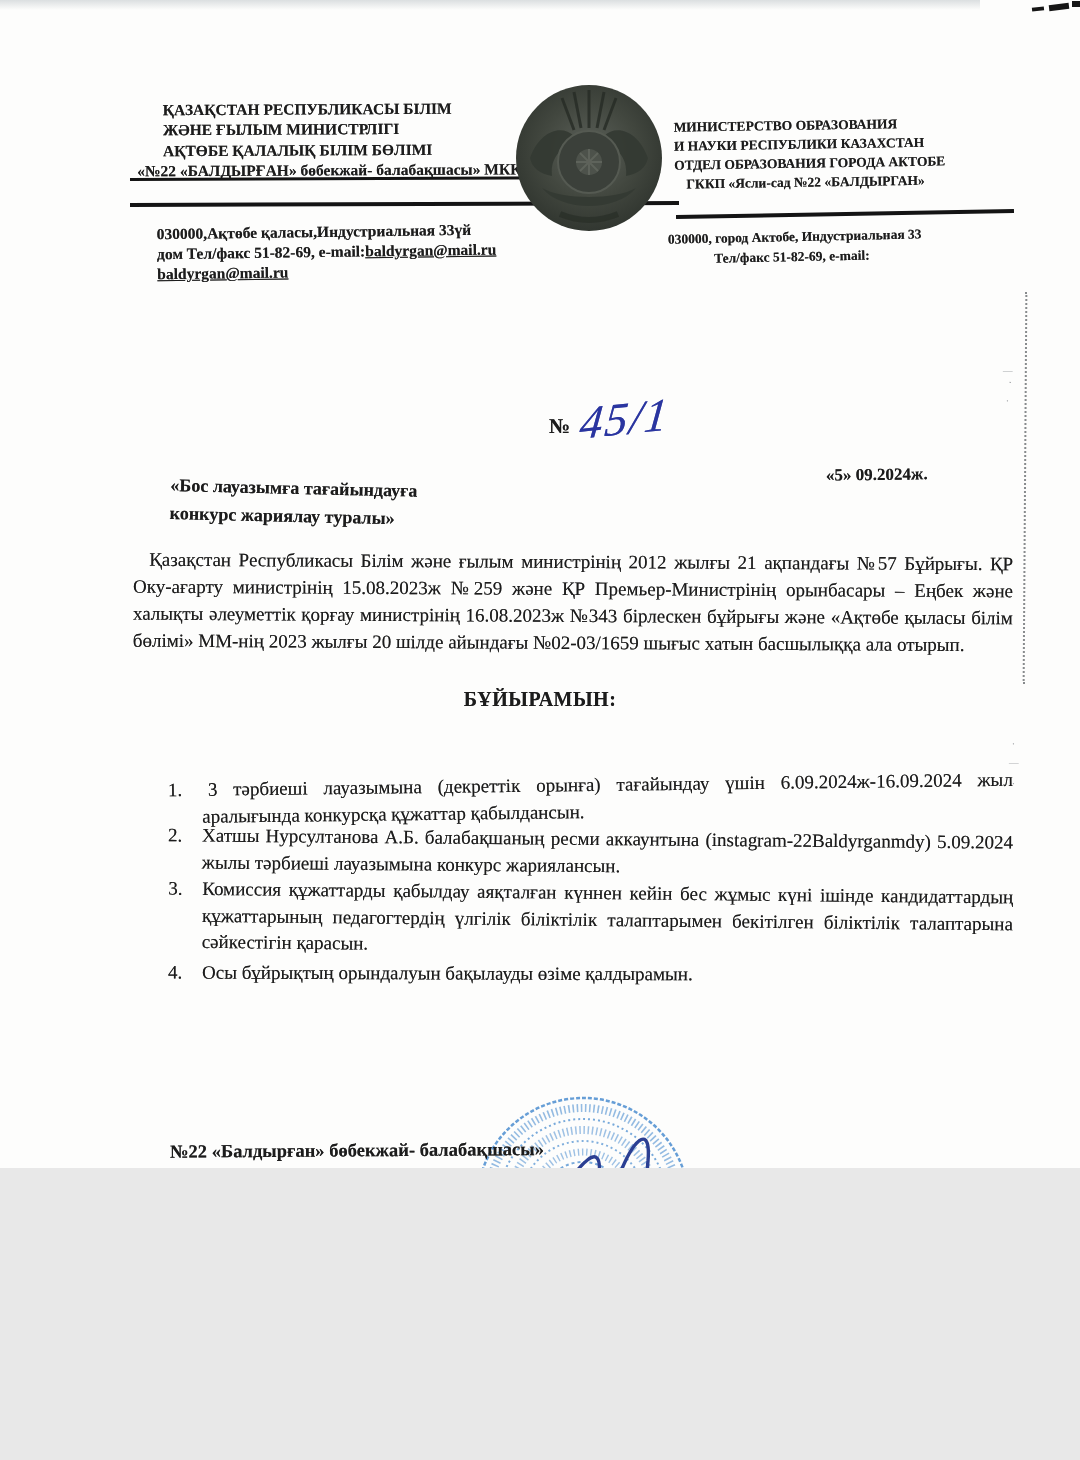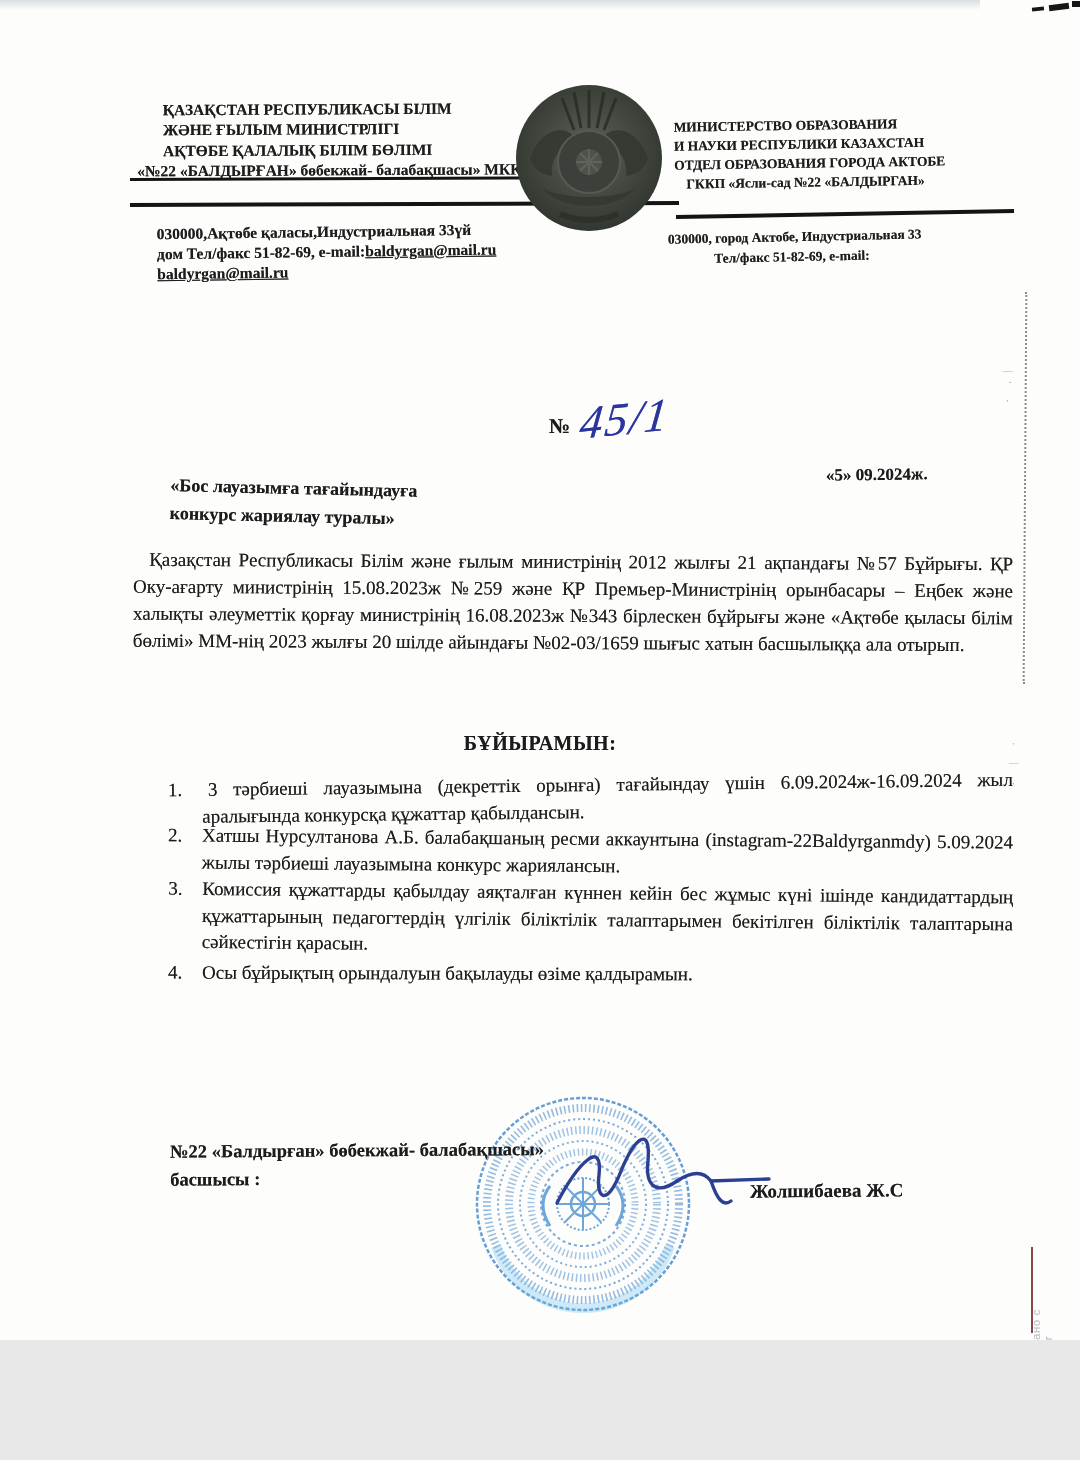--- a/index.html
+++ b/index.html
@@ -1,17 +1,17 @@
 <!DOCTYPE html>
 <html><head>
 <meta charset="utf-8">
 <style>
   html,body{margin:0;padding:0;background:#e8e8e8;}
   .page{
-    position:relative; width:1080px; height:1340px; margin:0 auto;
+    position:relative; width:1080px; height:1168px; margin:0 auto;
     background:#fdfdfc; overflow:hidden;
     font-family:"Liberation Serif", serif; color:#1c1c1c;
   }
   .abs{position:absolute;}
   .scan-ink{ text-shadow:0 0 .5px rgba(10,10,10,.6); }
 
   
   .hdr-left{ left:137px; top:99px; width:525px; font-size:15.5px; line-height:1.32;
              font-weight:bold; transform:rotate(-.3deg); }
   .hdr-left .ind{ padding-left:26px; }
@@ -33,21 +33,21 @@
   .no-hand{ left:580px; top:392px; font-size:46px; color:#2a35a0; font-style:italic;
             letter-spacing:2px; transform:rotate(-6deg) skewX(-12deg);
             text-shadow:0 0 .6px rgba(42,53,160,.7); }
   .doc-date{ left:826px; top:465px; font-size:17px; font-weight:bold; transform:rotate(-.8deg); }
   .subject{ left:170px; top:477px; width:430px; font-size:18px; font-weight:bold;
             line-height:1.55; transform:rotate(1.3deg); }
 
   
   .body-par{ left:133px; top:549px; width:880px; font-size:19px; line-height:1.42;
              text-align:justify; text-indent:16px; transform:rotate(.3deg); }
-  .res-head{ left:0; right:0; top:732px; text-align:center; font-size:20px;
+  .res-head{ left:0; right:0; top:688px; text-align:center; font-size:20px;
              font-weight:bold; letter-spacing:.5px; }
   .order-list{ left:168px; top:772px; width:845px; font-size:19px; line-height:1.4; }
   .order-item{ display:flex; margin-bottom:1px; }
   .oi-num{ width:34px; flex:none; }
   .oi-text{ flex:1; text-align:justify; }
   .rot-a{ transform:rotate(-.7deg);} .rot-b{ transform:rotate(.5deg);}
   .rot-c{ transform:rotate(.6deg);} .rot-d{ transform:rotate(.2deg);}
   .oi-ind .oi-text{ text-indent:6px; }
 
   

